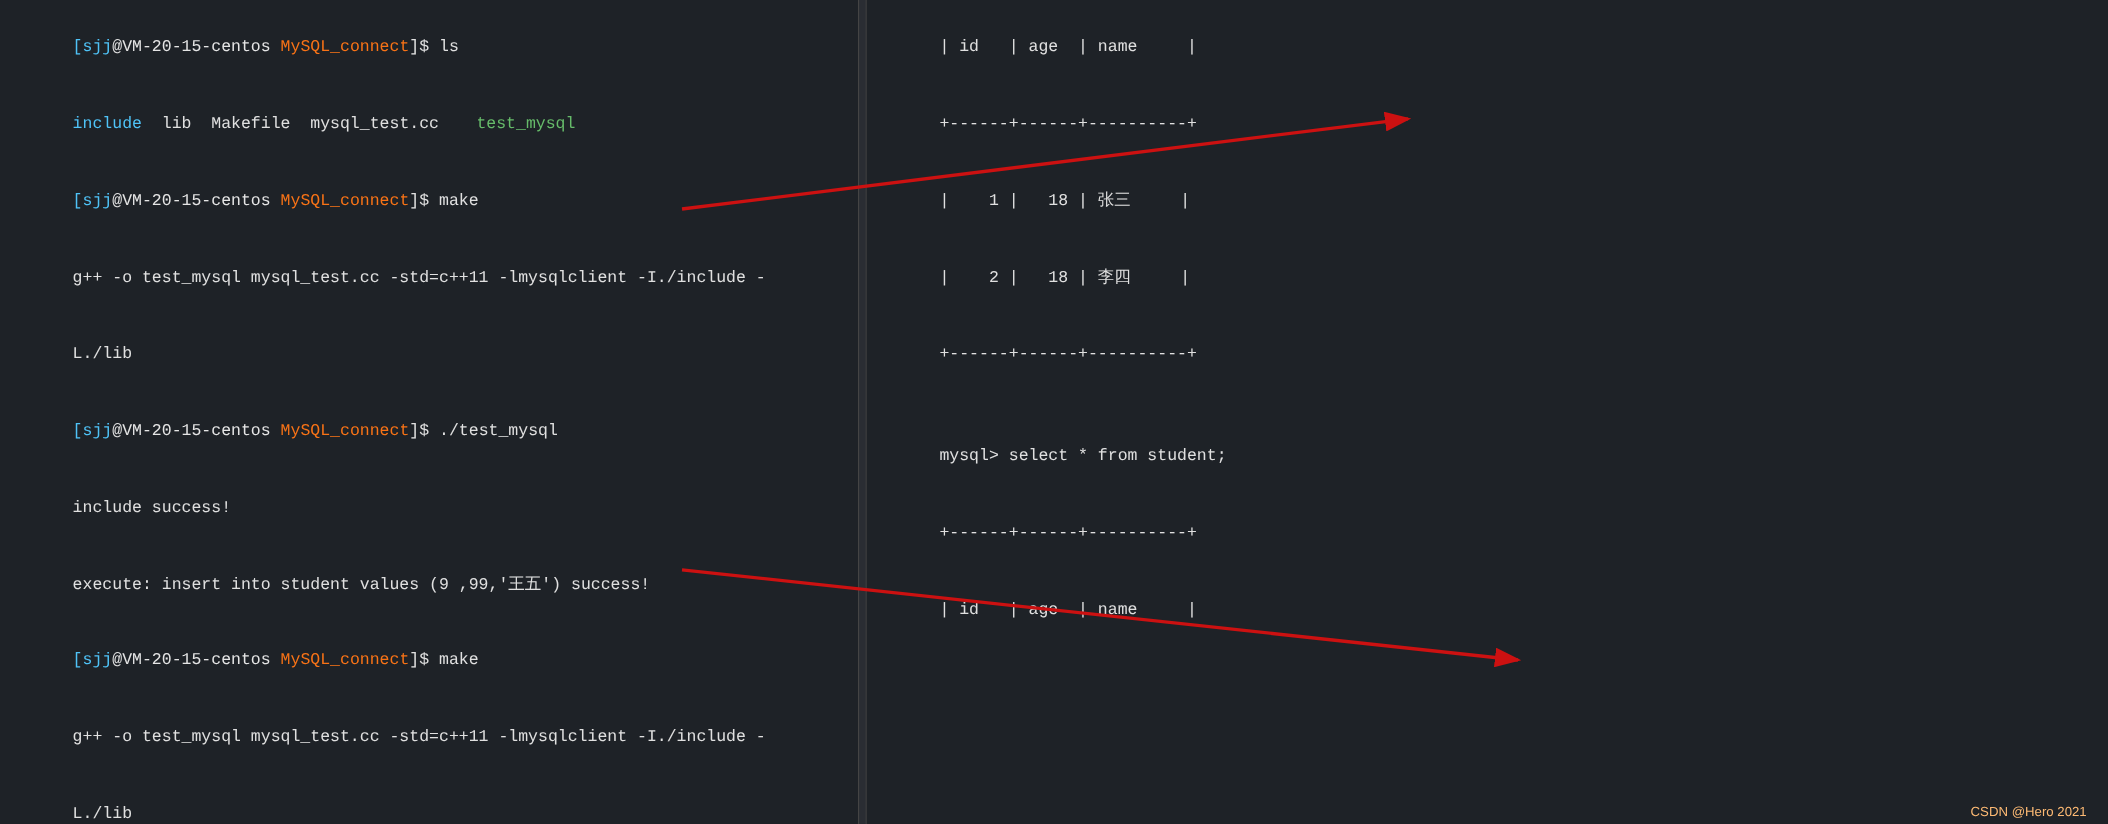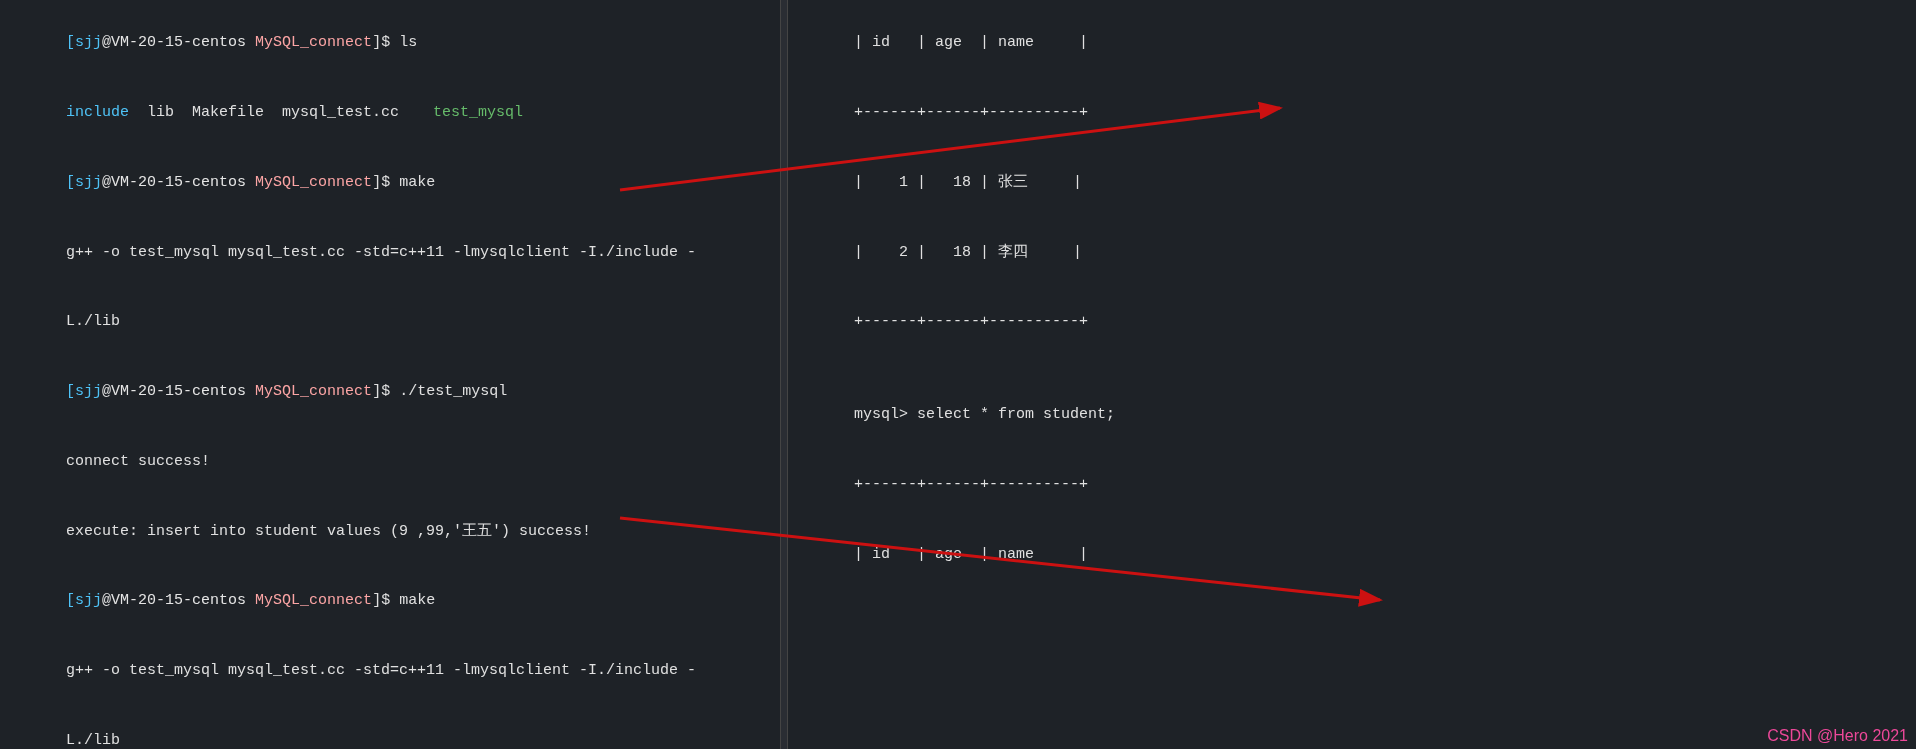--- a/index.html
+++ b/index.html
@@ -39,44 +39,44 @@
       padding: 8px 12px;
       overflow: hidden;
     }
 
     .terminal-line {
       line-height: 1.55;
       white-space: pre;
     }
     .prompt-user { color: #4fc3f7; }
     .prompt-host { color: #e5e5e5; }
-    .prompt-dir { color: #fca5a5; }
+    .prompt-dir { color: #f97316; }
     .output-white { color: #e0e0e0; }
     .keyword-include { color: #4fc3f7; }
     .keyword-testmysql { color: #66bb6a; margin-left: 16px; }
 
     .mysql-prompt { color: #e0e0e0; }
     .mysql-table { color: #e0e0e0; }
     .mysql-data { color: #e0e0e0; }
     .mysql-rows { color: #e0e0e0; }
 
     .container {
       position: relative;
       display: flex;
       flex-direction: row;
       width: 1916px;
       height: 749px;
     }
 
     .watermark {
       position: absolute;
       bottom: 4px;
-      right: 8px;
-      color: #ec4899;
-      font-size: 16px;
+      right: 19px;
+      color: #fdba74;
+      font-size: 12px;
       font-family: Arial, sans-serif;
     }
 
     
     .arrows-svg {
       position: absolute;
       top: 0;
       left: 0;
       width: 1916px;
       height: 749px;
@@ -101,21 +101,21 @@
     <div class="terminal-line">
       <span class="output-white">g++ -o test_mysql mysql_test.cc -std=c++11 -lmysqlclient -I./include -</span>
     </div>
     <div class="terminal-line">
       <span class="output-white">L./lib</span>
     </div>
     <div class="terminal-line">
       <span class="prompt-user">[sjj</span><span class="output-white">@</span><span class="prompt-host">VM-20-15-centos</span><span class="output-white"> </span><span class="prompt-dir">MySQL_connect</span><span class="output-white">]$ ./test_mysql</span>
     </div>
     <div class="terminal-line">
-      <span class="output-white">connect success!</span>
+      <span class="output-white">include success!</span>
     </div>
     <div class="terminal-line">
       <span class="output-white">execute: insert into student values (9 ,99,'王五') success!</span>
     </div>
     <div class="terminal-line">
       <span class="prompt-user">[sjj</span><span class="output-white">@</span><span class="prompt-host">VM-20-15-centos</span><span class="output-white"> </span><span class="prompt-dir">MySQL_connect</span><span class="output-white">]$ make</span>
     </div>
     <div class="terminal-line">
       <span class="output-white">g++ -o test_mysql mysql_test.cc -std=c++11 -lmysqlclient -I./include -</span>
     </div>

